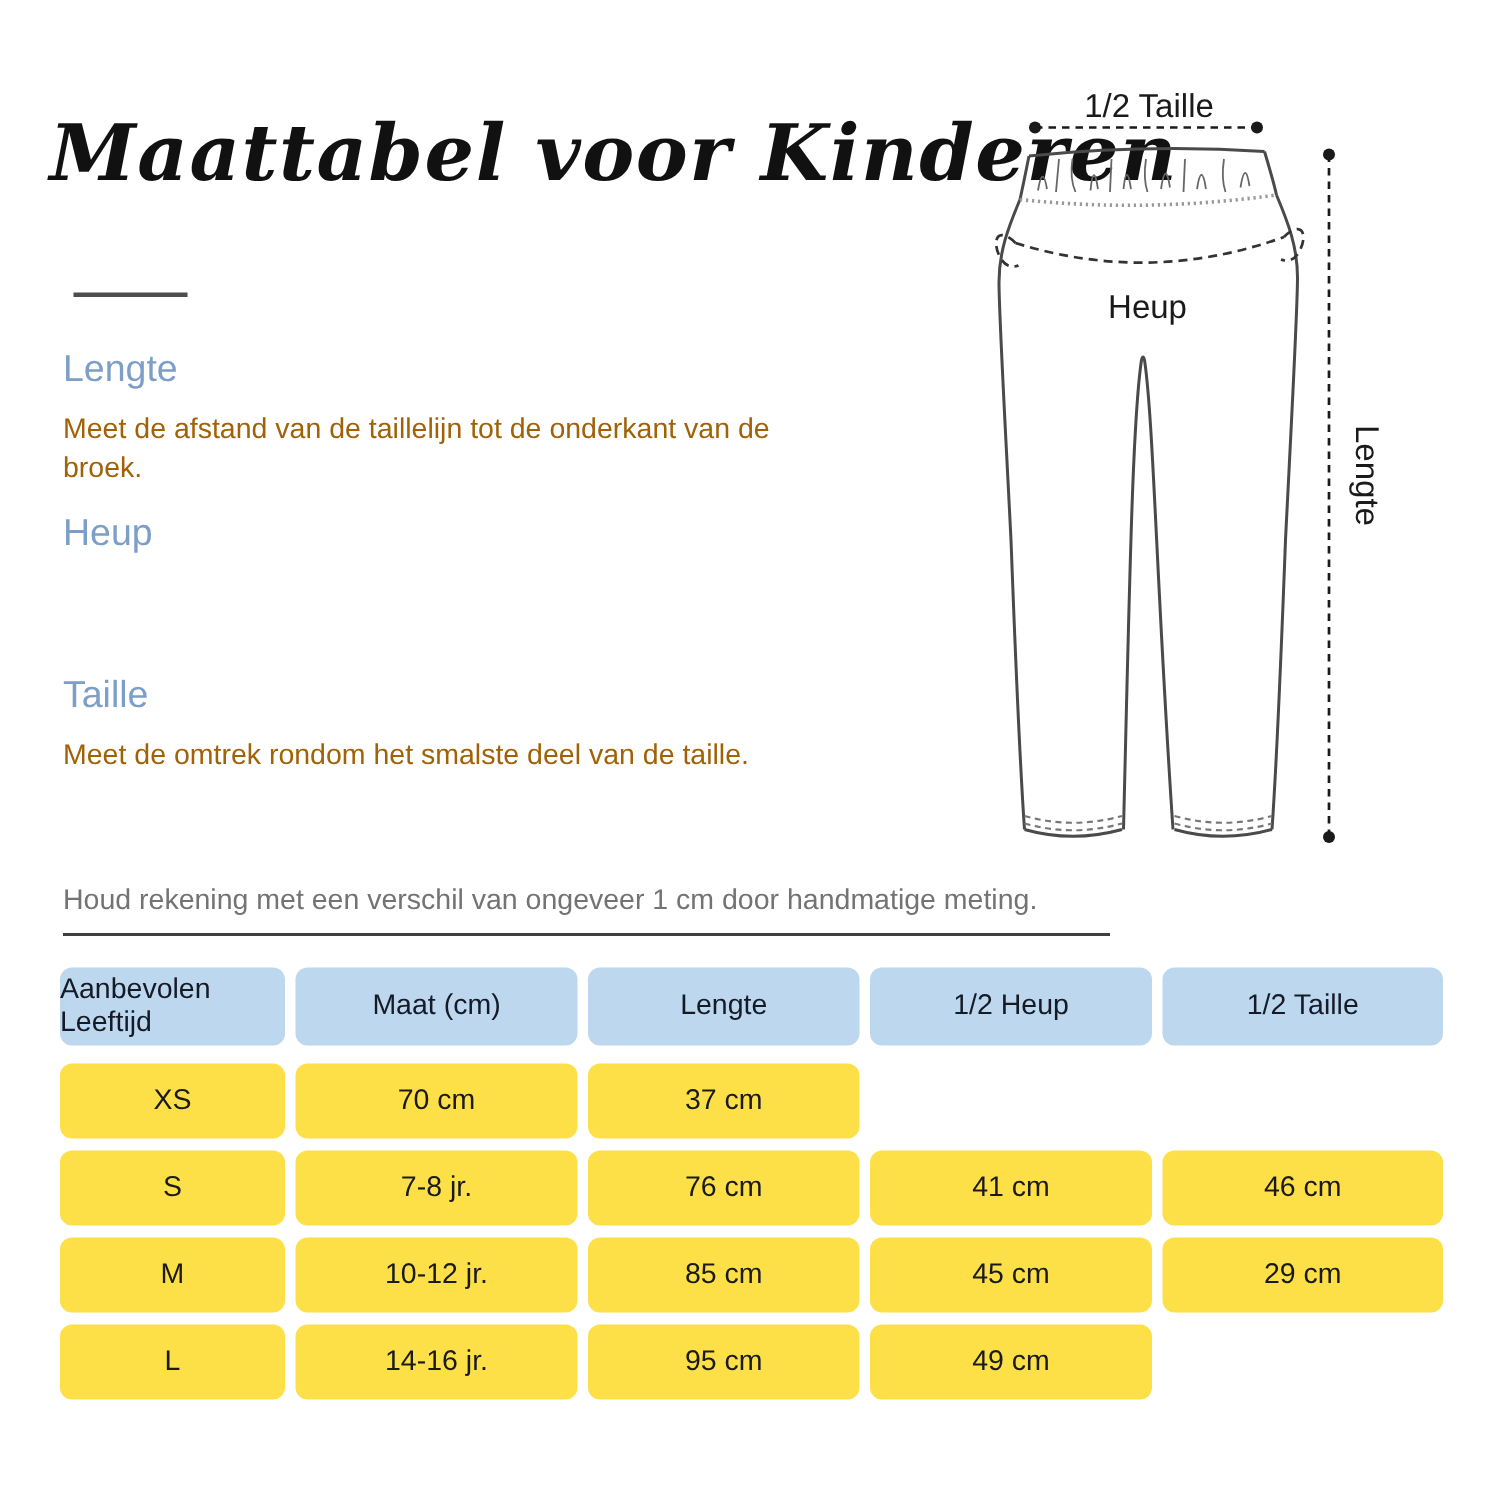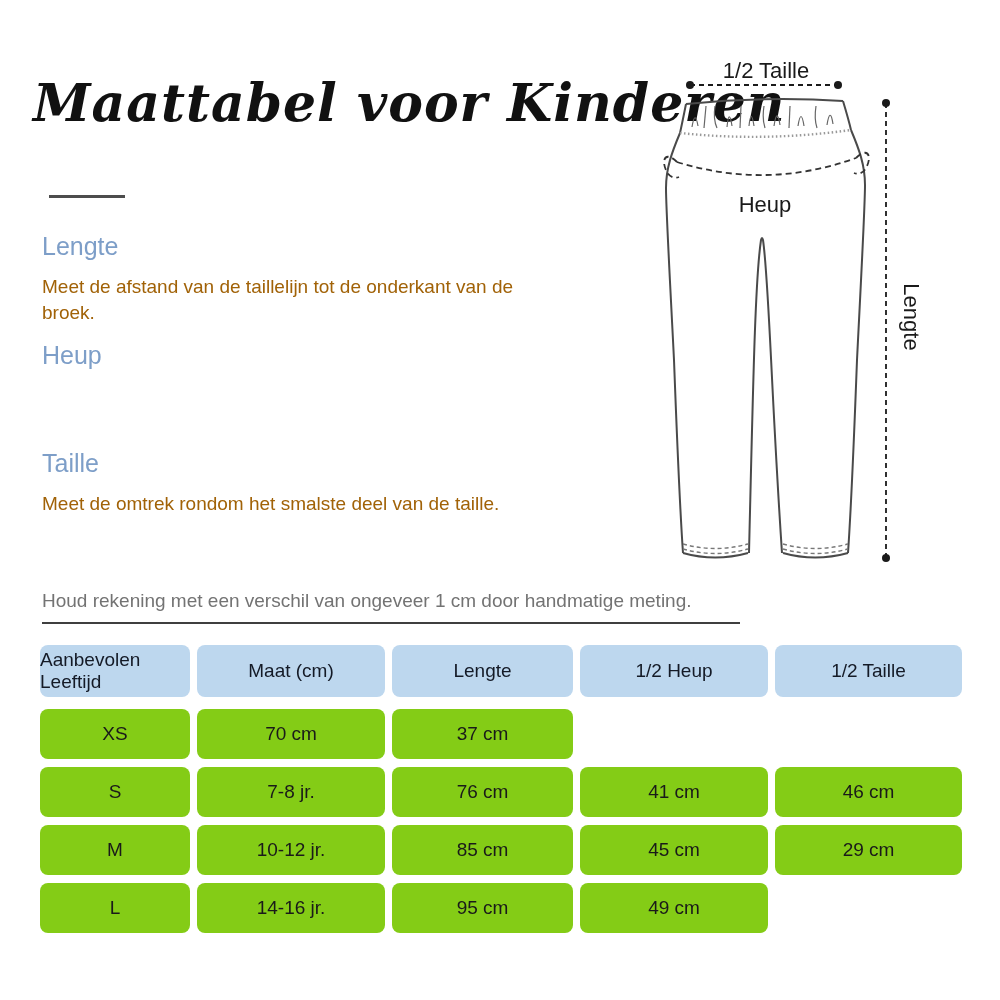--- a/index.html
+++ b/index.html
@@ -79,21 +79,21 @@
     background: #bdd7ee;
     color: #141a26;
     height: 52px;
     border-radius: 8px;
     display: flex;
     align-items: center;
     justify-content: center;
     font-size: 19px;
   }
   .td-cell {
-    background: #84cc16;
+    background: #fde047;
     color: #1a1a1a;
     height: 50px;
     border-radius: 8px;
     display: flex;
     align-items: center;
     justify-content: center;
     font-size: 19px;
   }
   .pants-diagram {
     position: absolute;

